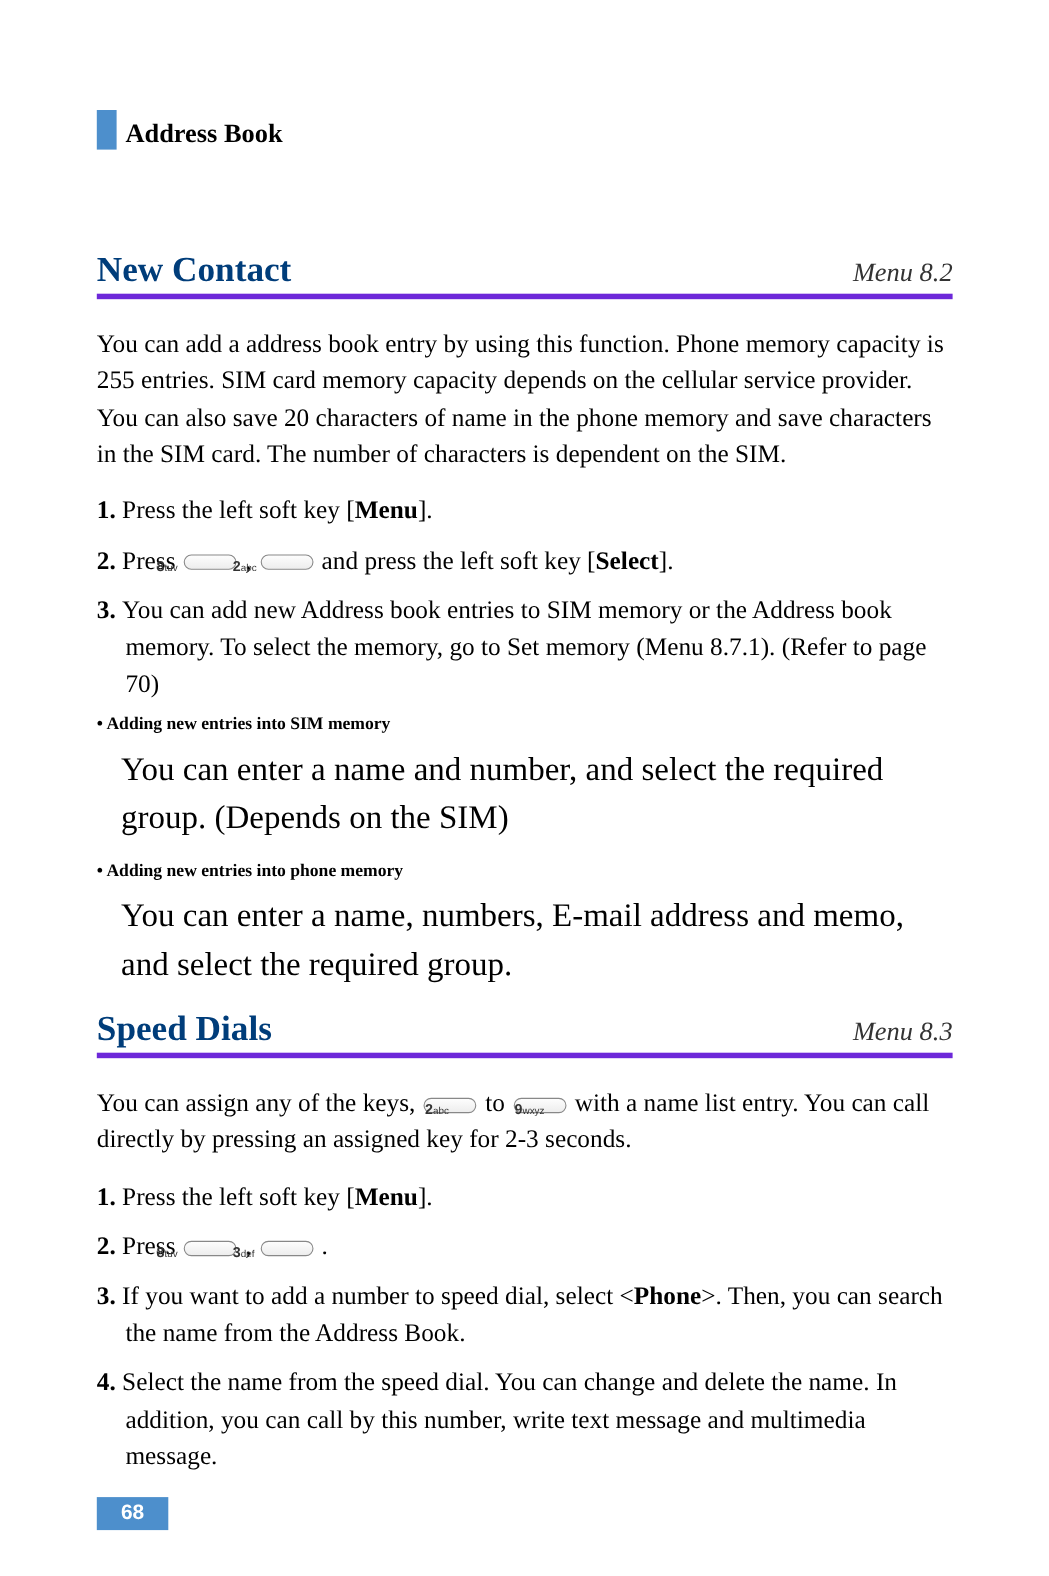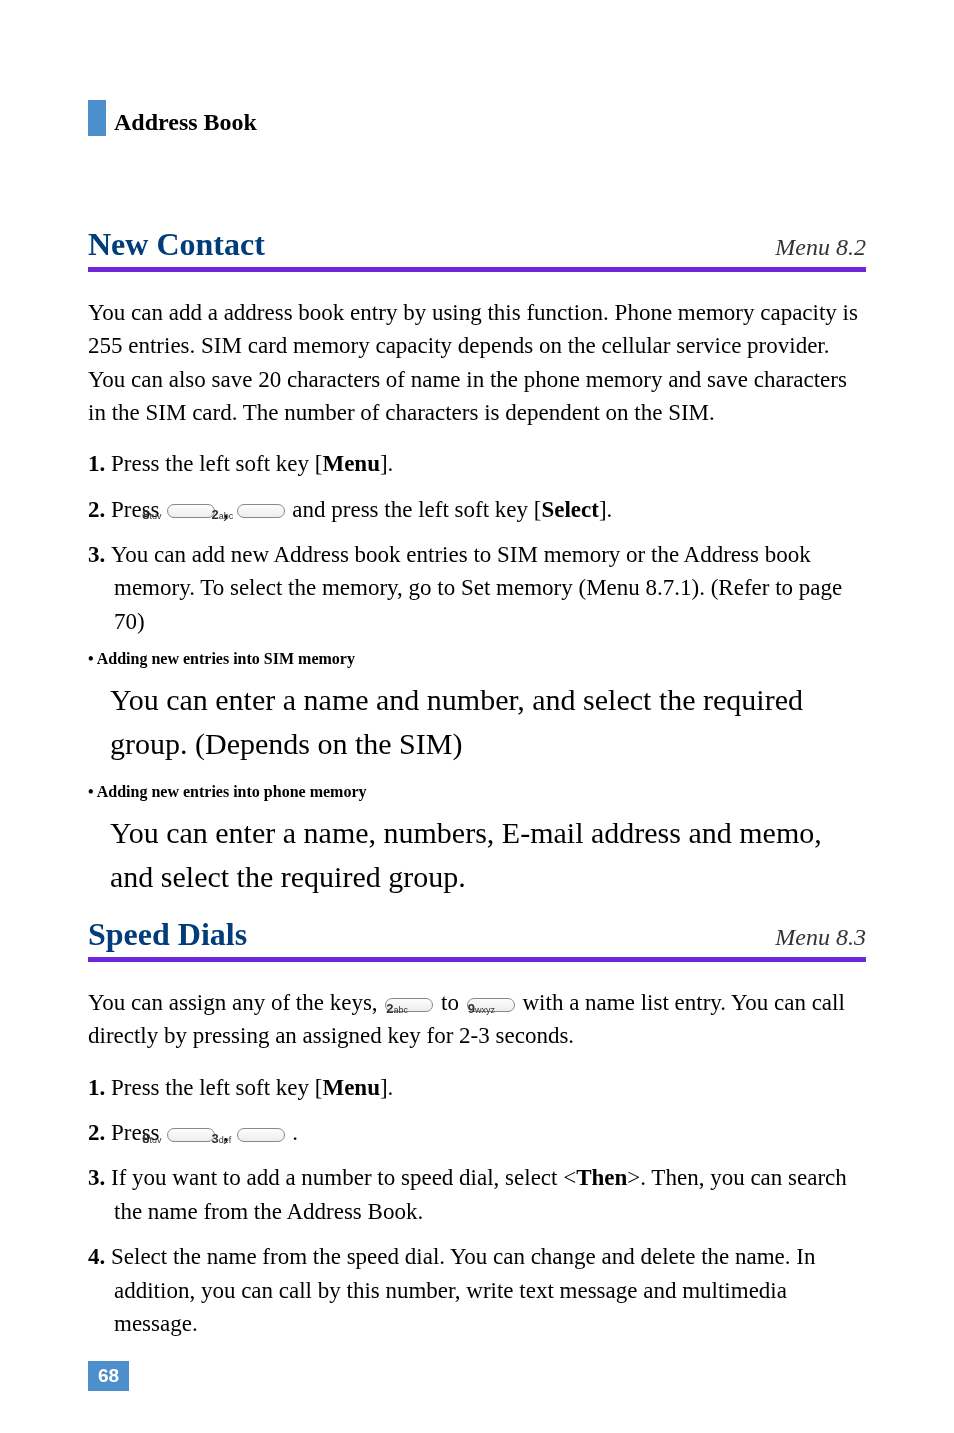--- a/index.html
+++ b/index.html
@@ -104,21 +104,21 @@
       font-size: 9px;
     }
     .page-num {
       position: absolute;
       bottom: 42px;
       left: 88px;
       background: #4d8fcc;
       color: #fff;
       font-size: 19px;
       font-weight: bold;
-      padding: 4px 10px;
+      padding: 4px 22px;
       font-family: Arial, sans-serif;
     }
     .section2 {
       margin-top: 12px;
     }
   </style>
 </head>
 <body>
 
 <div class="header-section">
@@ -163,21 +163,21 @@
 
   <p class="list-item">
     <span class="list-num">1. </span><span>Press the left soft key [</span><span class="bold">Menu</span><span>].</span>
   </p>
 
   <p class="list-item">
     <span class="list-num">2. </span><span>Press </span><span class="key-icon"><span class="num">8</span><span class="letters">tuv</span></span><span> , </span><span class="key-icon"><span class="num">3</span><span class="letters">def</span></span><span> .</span>
   </p>
 
   <p class="list-item">
-    <span class="list-num">3. </span><span>If you want to add a number to speed dial, select &lt;</span><span class="bold">Then</span><span>&gt;. Then, you can search the name from the Address Book.</span>
+    <span class="list-num">3. </span><span>If you want to add a number to speed dial, select &lt;</span><span class="bold">Phone</span><span>&gt;. Then, you can search the name from the Address Book.</span>
   </p>
 
   <p class="list-item">
     <span class="list-num">4. </span><span>Select the name from the speed dial. You can change and delete the name. In addition, you can call by this number, write text message and multimedia message.</span>
   </p>
 </div>
 
 <div class="page-num">68</div>
 
 </body></html>

